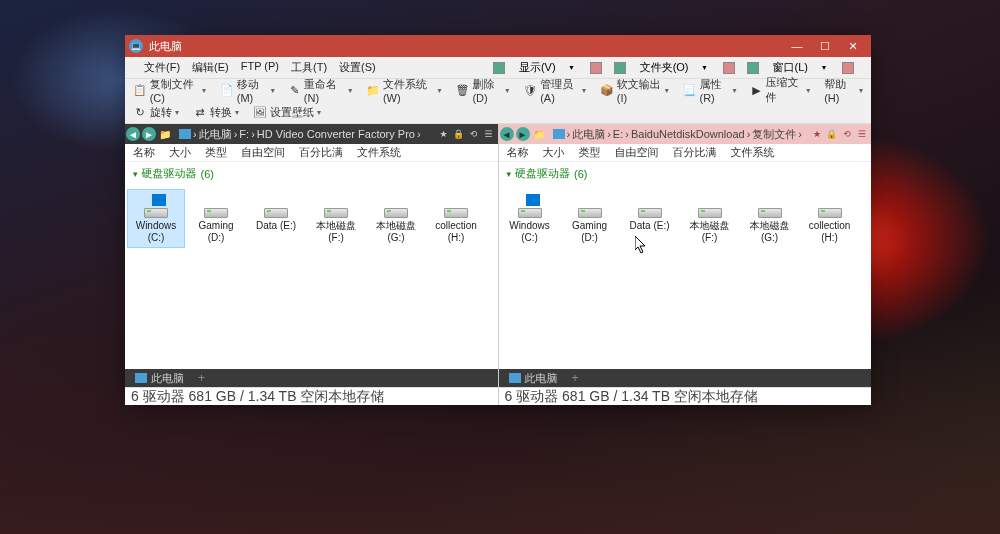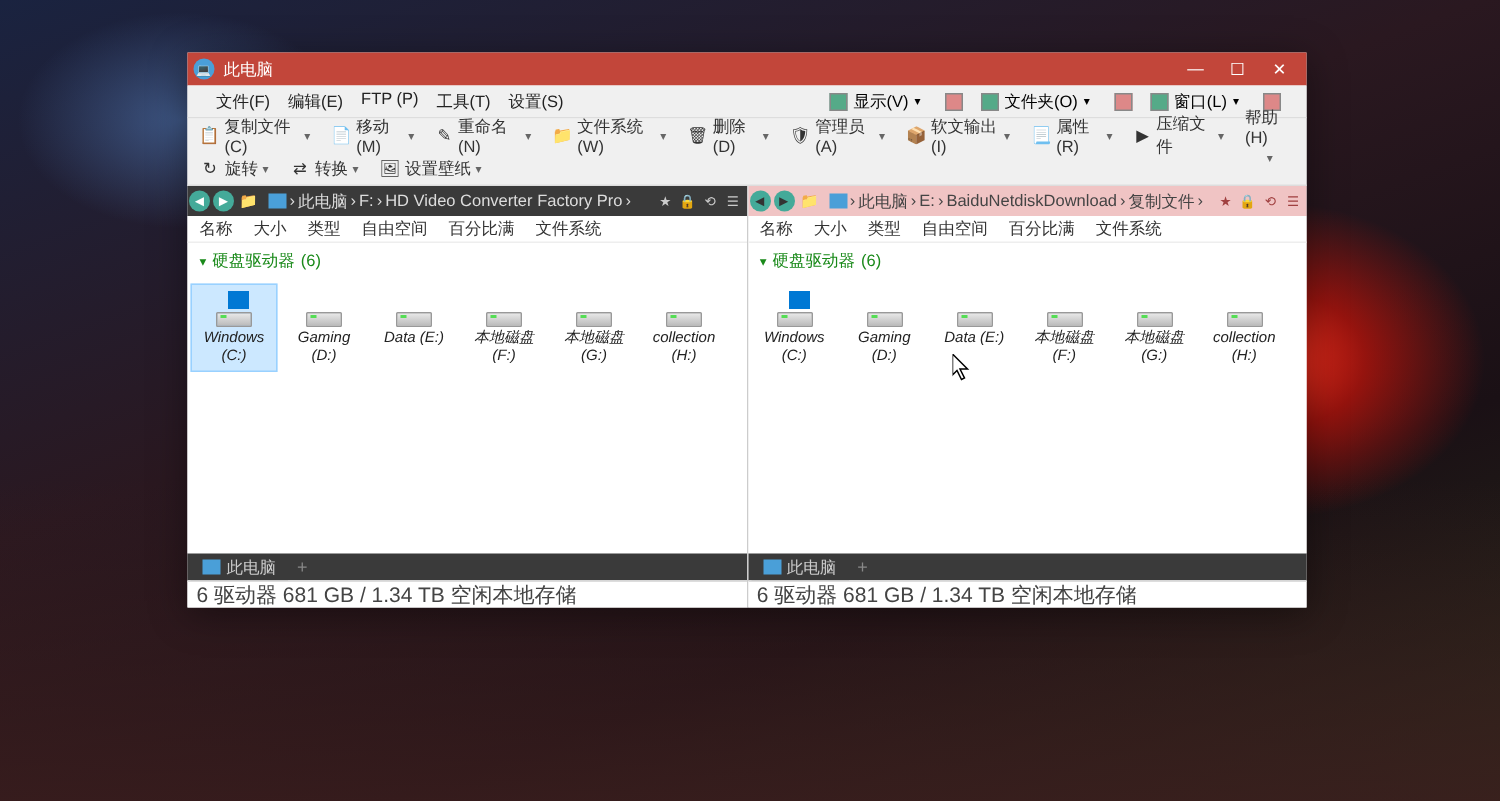--- a/index.html
+++ b/index.html
@@ -13,30 +13,30 @@
 .window { position:absolute; left:125px; top:35px; width:746px; height:370px; background:#fff; box-shadow:0 4px 24px rgba(0,0,0,0.4); display:flex; flex-direction:column; }
 .titlebar { height:22px; background:#c2463a; color:#fff; display:flex; align-items:center; padding:0 4px; }
 .titlebar .ico { width:14px; height:14px; background:#4a9fd8; border-radius:50%; margin-right:6px; display:flex; align-items:center; justify-content:center; font-size:8px; }
 .titlebar .title { flex:1; font-size:11px; }
 .win-btns { display:flex; }
 .win-btn { width:28px; height:22px; display:flex; align-items:center; justify-content:center; color:#fff; cursor:pointer; }
 .menubar { height:22px; background:#f0f0f0; display:flex; align-items:center; padding:0 13px; gap:2px; border-bottom:1px solid #ddd; }
 .menu-item { padding:2px 6px; cursor:pointer; font-size:11px; color:#222; }
 .menubar .spacer { flex:1; }
 .menubar .right-items { display:flex; align-items:center; gap:4px; }
-.drp { display:flex; align-items:center; gap:4px; padding:2px 4px; cursor:pointer; font-size:11px; }
+.drp { display:flex; align-items:center; gap:14px; padding:2px 4px; cursor:pointer; font-size:11px; }
 .drp .sq { width:12px; height:12px; background:#5a8; border:1px solid #888; }
 .search-box { width:162px; height:18px; border:1px solid #ccc; background:#fff; display:flex; align-items:center; padding:0 4px; }
 .search-box input { border:none; outline:none; flex:1; font-size:11px; color:#888; background:transparent; }
 .toolbar { background:#f0f0f0; border-bottom:1px solid #ddd; }
 .toolbar-row { height:22px; display:flex; align-items:center; padding:0 4px; gap:6px; }
 .tool { display:flex; align-items:center; gap:3px; padding:2px 4px; cursor:pointer; font-size:11px; color:#333; }
 .tool .ic { width:14px; height:14px; display:flex; align-items:center; justify-content:center; }
 .tool .arr { font-size:8px; color:#666; }
-.help { margin-left:auto;flex-direction:column; }
+.help { margin-left:auto; }
 .panes { flex:1; display:flex; min-height:0; }
 .pane { flex:1; display:flex; flex-direction:column; border-right:1px solid #ccc; min-width:0; }
 .pane:last-child { border-right:none; }
 .addr-bar { height:20px; display:flex; align-items:center; overflow:hidden; }
 .pane.left .addr-bar { background:#3a3a3a; }
 .pane.right .addr-bar { background:#f0c4c4; }
 .nav-btn { width:18px; height:18px; display:flex; align-items:center; justify-content:center; cursor:pointer; color:#fff; font-size:10px; }
 .pane.right .nav-btn { color:#333; }
 .nav-btn.g { background:#4a9; border-radius:50%; width:14px; height:14px; margin:0 1px; }
 .addr-path { flex:1; display:flex; align-items:center; gap:2px; padding:0 4px; font-size:10px; overflow:hidden; white-space:nowrap; }
@@ -44,21 +44,21 @@
 .pane.right .addr-path { color:#444; }
 .addr-seg { display:flex; align-items:center; gap:3px; cursor:pointer; }
 .addr-right { display:flex; gap:1px; padding:0 2px; }
 .addr-ico { width:14px; height:14px; display:flex; align-items:center; justify-content:center; font-size:9px; cursor:pointer; }
 .pane.left .addr-ico { color:#ccc; }
 .pane.right .addr-ico { color:#a04040; }
 .col-headers { height:18px; background:#fff; border-bottom:1px solid #eee; display:flex; align-items:center; padding:0 8px; gap:14px; font-size:11px; color:#333; }
 .group-hdr { padding:4px 8px; display:flex; align-items:center; gap:4px; color:#1a8a1a; font-size:11px; cursor:pointer; }
 .group-hdr .tw { font-size:9px; }
 .drives { display:flex; flex-wrap:wrap; padding:4px 2px; gap:2px; }
-.drive { width:58px; display:flex; flex-direction:column; align-items:center; padding:4px 2px; cursor:pointer; border:1px solid transparent;font-style:italic; }
+.drive { width:58px; display:flex; flex-direction:column; align-items:center; padding:4px 2px; cursor:pointer; border:1px solid transparent; }
 .drive.sel { background:#cce8ff; border:1px solid #99d1ff; }
 .drive-ico { width:32px; height:24px; position:relative; margin-bottom:2px; }
 .drive-ico .disk { position:absolute; bottom:0; left:4px; width:24px; height:10px; background:linear-gradient(#e8e8e8,#bbb); border:1px solid #999; border-radius:1px; }
 .drive-ico .disk::before { content:""; position:absolute; top:1px; left:2px; width:4px; height:2px; background:#5d5; }
 .drive-ico .win { position:absolute; top:0; right:6px; width:14px; height:12px; background:#0078d4; }
 .drive-lbl { font-size:10px; color:#222; text-align:center; line-height:1.15; word-break:break-all; }
 .pane-content { flex:1; background:#fff; overflow:auto; }
 .tab-bar { height:18px; background:#3a3a3a; display:flex; align-items:center; padding:0 2px; }
 .tab { display:flex; align-items:center; gap:4px; padding:1px 8px; background:#3a3a3a; color:#ccc; font-size:10px; cursor:pointer; }
 .tab .pc-ico { width:12px; height:10px; background:#4a9fd8; }

